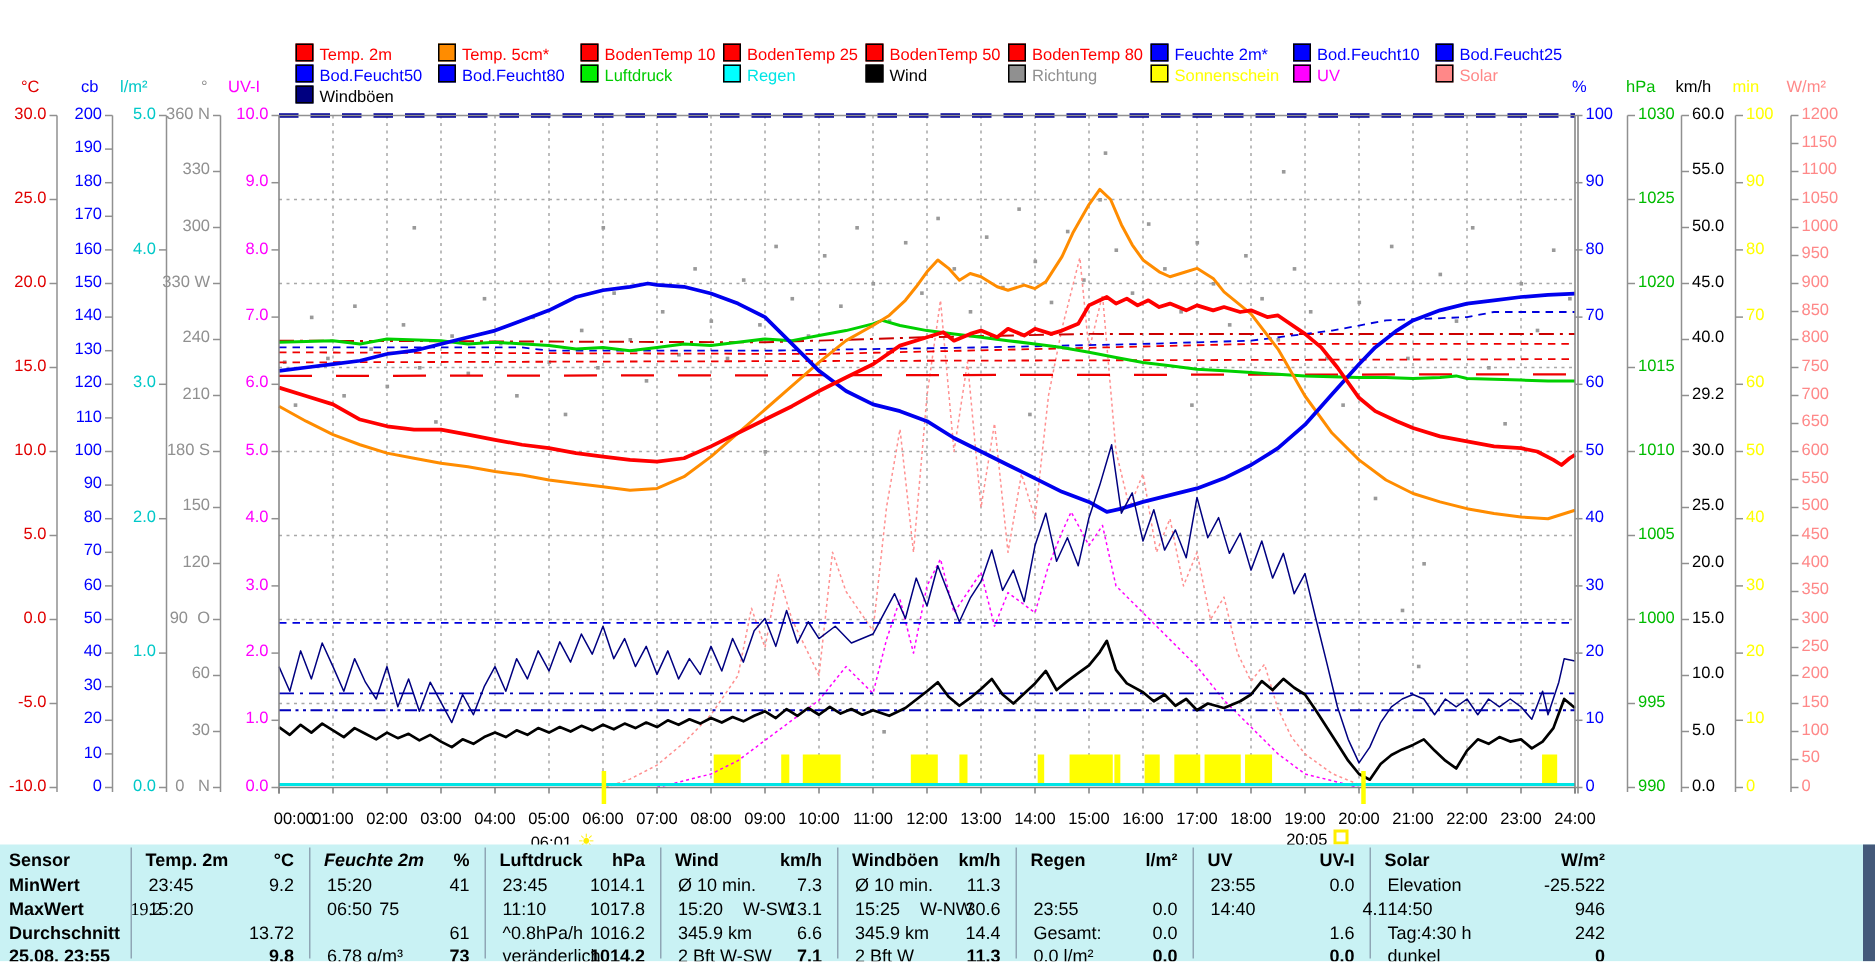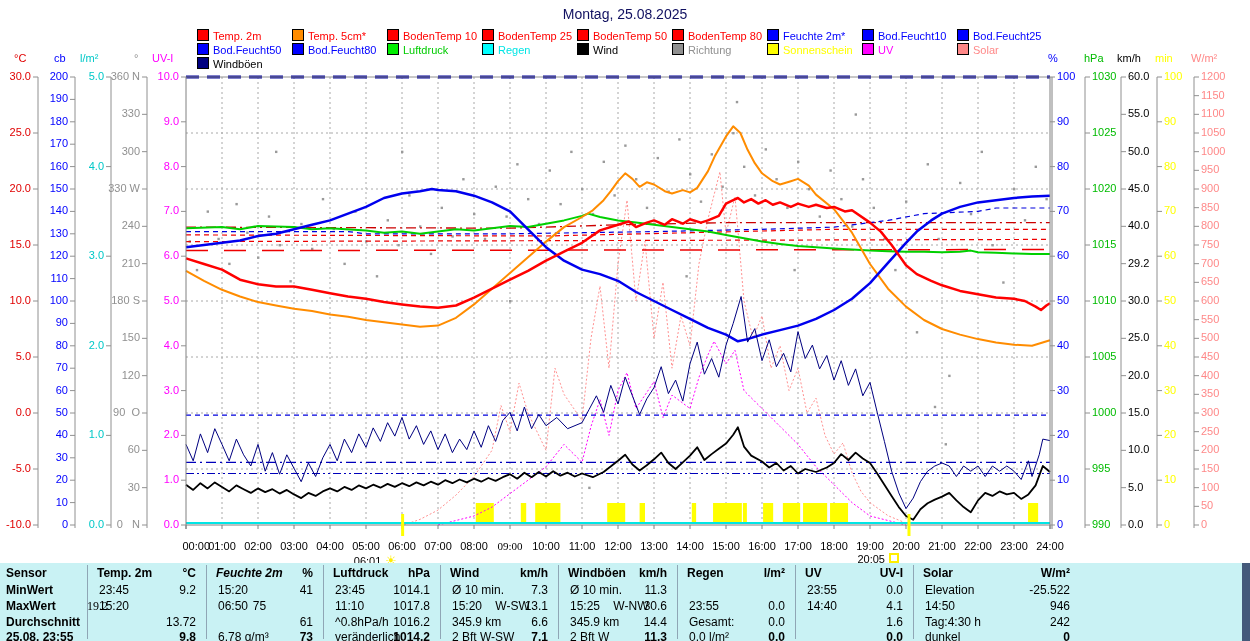--- a/index.html
+++ b/index.html
@@ -17,21 +17,20 @@
   .tcell{position:absolute;white-space:pre;line-height:14px;}
   .tsep{position:absolute;top:2px;bottom:2px;width:1px;background:#8fa6b5;}
   .bold{font-weight:bold;}
   #right-strip{position:absolute;right:0;top:563px;width:8px;height:78px;background:#44597a;}
   svg{position:absolute;left:0;top:0;}
 </style>
 </head>
 <body>
 
 <div class="screen">
-  <div class="abs" id="page-title">Montag, 25.08.2025</div>
   <div id="legend">
       <div class="legend-item" style="left: 197px; top: 29px;"><span class="legend-swatch" style="background: rgb(255, 0, 0);"></span><span style="color: rgb(255, 0, 0);">Temp. 2m</span></div>
       <div class="legend-item" style="left: 292px; top: 29px;"><span class="legend-swatch" style="background: rgb(255, 140, 0);"></span><span style="color: rgb(255, 0, 0);">Temp. 5cm*</span></div>
       <div class="legend-item" style="left: 387px; top: 29px;"><span class="legend-swatch" style="background: rgb(255, 0, 0);"></span><span style="color: rgb(255, 0, 0);">BodenTemp 10</span></div>
       <div class="legend-item" style="left: 482px; top: 29px;"><span class="legend-swatch" style="background: rgb(255, 0, 0);"></span><span style="color: rgb(255, 0, 0);">BodenTemp 25</span></div>
       <div class="legend-item" style="left: 577px; top: 29px;"><span class="legend-swatch" style="background: rgb(255, 0, 0);"></span><span style="color: rgb(255, 0, 0);">BodenTemp 50</span></div>
       <div class="legend-item" style="left: 672px; top: 29px;"><span class="legend-swatch" style="background: rgb(255, 0, 0);"></span><span style="color: rgb(255, 0, 0);">BodenTemp 80</span></div>
       <div class="legend-item" style="left: 767px; top: 29px;"><span class="legend-swatch" style="background: rgb(0, 0, 255);"></span><span style="color: rgb(0, 0, 255);">Feuchte 2m*</span></div>
       <div class="legend-item" style="left: 862px; top: 29px;"><span class="legend-swatch" style="background: rgb(0, 0, 255);"></span><span style="color: rgb(0, 0, 255);">Bod.Feucht10</span></div>
       <div class="legend-item" style="left: 957px; top: 29px;"><span class="legend-swatch" style="background: rgb(0, 0, 255);"></span><span style="color: rgb(0, 0, 255);">Bod.Feucht25</span></div>
@@ -513,21 +512,21 @@
   <div id="x-axis">
       <div class="x-label" style="left: 162px; text-align: right;">00:00</div>
       <div class="x-label" style="left: 198px;">01:00</div>
       <div class="x-label" style="left: 234px;">02:00</div>
       <div class="x-label" style="left: 270px;">03:00</div>
       <div class="x-label" style="left: 306px;">04:00</div>
       <div class="x-label" style="left: 342px;">05:00</div>
       <div class="x-label" style="left: 378px;">06:00</div>
       <div class="x-label" style="left: 414px;">07:00</div>
       <div class="x-label" style="left: 450px;">08:00</div>
-      <div class="x-label" style="left: 486px; font-family: Liberation Serif, serif;">09:00</div>
+      <div class="x-label" style="left: 486px;">09:00</div>
       <div class="x-label" style="left: 522px;">10:00</div>
       <div class="x-label" style="left: 558px;">11:00</div>
       <div class="x-label" style="left: 594px;">12:00</div>
       <div class="x-label" style="left: 630px;">13:00</div>
       <div class="x-label" style="left: 666px;">14:00</div>
       <div class="x-label" style="left: 702px;">15:00</div>
       <div class="x-label" style="left: 738px;">16:00</div>
       <div class="x-label" style="left: 774px;">17:00</div>
       <div class="x-label" style="left: 810px;">18:00</div>
       <div class="x-label" style="left: 846px;">19:00</div>
@@ -587,21 +586,21 @@
       <div class="tcell" style="left: 206px; top: 36px; width: 107px; text-align: center;">75</div>
       <div class="tcell" style="left: 335px; top: 36px;">11:10</div>
       <div class="tcell" style="left: 323px; top: 36px; width: 107px; text-align: right;">1017.8</div>
       <div class="tcell" style="left: 452px; top: 36px;">15:20    W-SW</div>
       <div class="tcell" style="left: 440px; top: 36px; width: 108px; text-align: right;">13.1</div>
       <div class="tcell" style="left: 570px; top: 36px;">15:25    W-NW</div>
       <div class="tcell" style="left: 558px; top: 36px; width: 109px; text-align: right;">30.6</div>
       <div class="tcell" style="left: 689px; top: 36px;">23:55</div>
       <div class="tcell" style="left: 677px; top: 36px; width: 108px; text-align: right;">0.0</div>
       <div class="tcell" style="left: 807px; top: 36px;">14:40</div>
-      <div class="tcell" style="left: 795px; top: 36px; width: 108px; text-align: right;">4.1</div>
+      <div class="tcell" style="left: 795px; top: 36px; width: 108px; text-align: right; padding-left: 22px;">4.1</div>
       <div class="tcell" style="left: 925px; top: 36px;">14:50</div>
       <div class="tcell" style="left: 913px; top: 36px; width: 157px; text-align: right;">946</div>
       <div class="tcell bold" style="left: 6px; top: 52px;">Durchschnitt</div>
       <div class="tcell" style="left: 87px; top: 52px; width: 109px; text-align: right;">13.72</div>
       <div class="tcell" style="left: 206px; top: 52px; width: 107px; text-align: right;">61</div>
       <div class="tcell" style="left: 335px; top: 52px;">^0.8hPa/h</div>
       <div class="tcell" style="left: 323px; top: 52px; width: 107px; text-align: right;">1016.2</div>
       <div class="tcell" style="left: 452px; top: 52px;">345.9 km</div>
       <div class="tcell" style="left: 440px; top: 52px; width: 108px; text-align: right;">6.6</div>
       <div class="tcell" style="left: 570px; top: 52px;">345.9 km</div>

